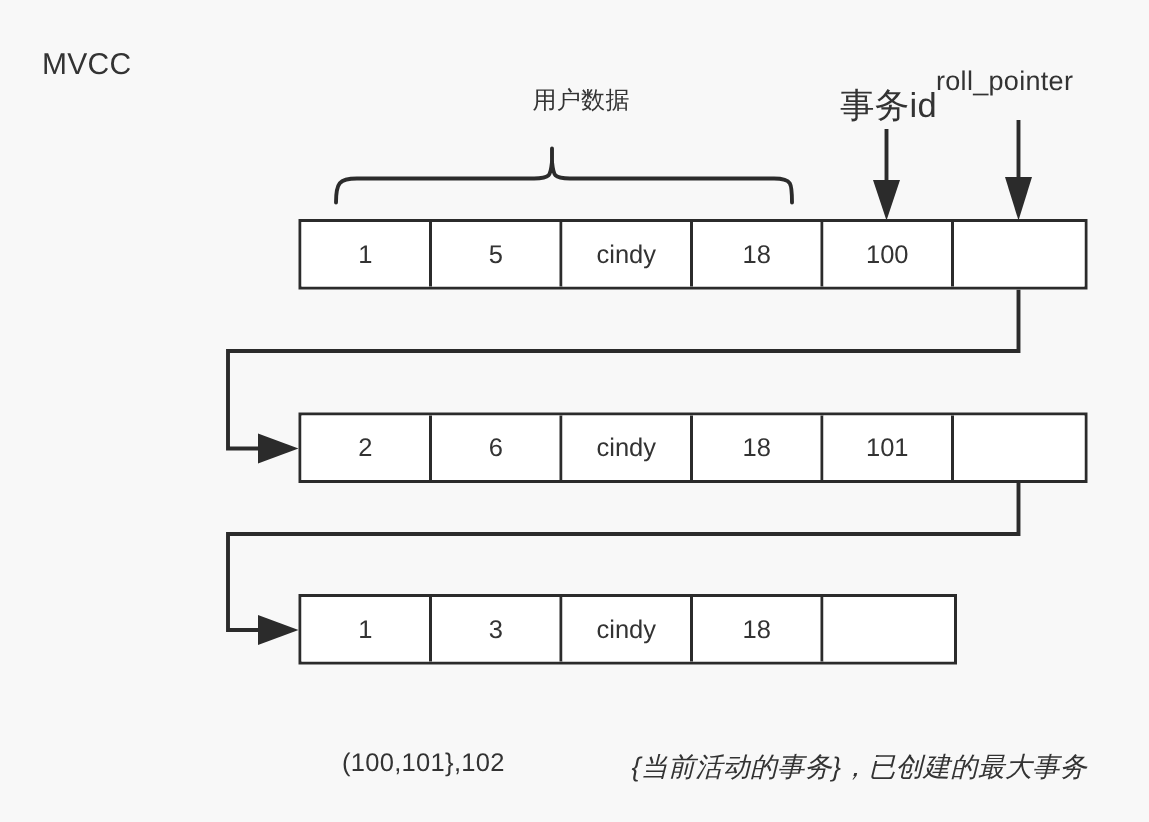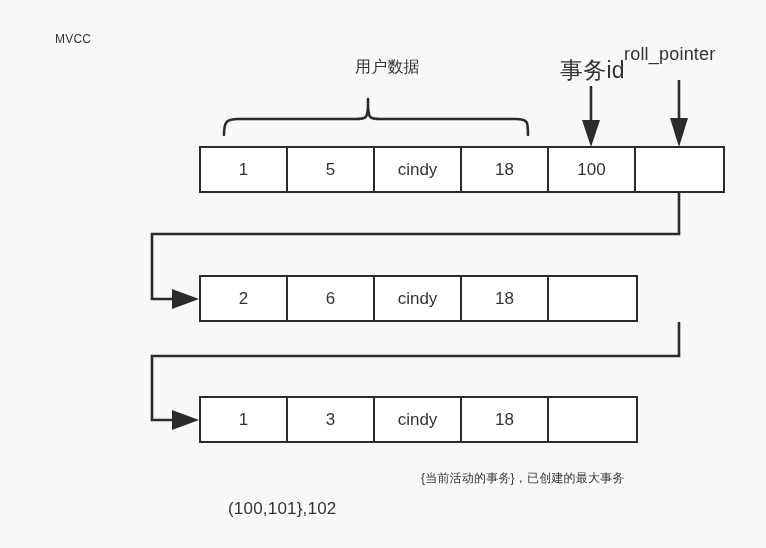--- a/index.html
+++ b/index.html
@@ -30,22 +30,21 @@
   .lbl {
     position: absolute;
     white-space: nowrap;
     font-size: 18px;
     color: #333333;
     letter-spacing: 0.2px;
   }
   .lbl-mvcc {
     left: 28px;
     top: 32px;
-    font-size: 12px;
-    margin-left: 27px;
+    font-size: 20px;
   }
   .lbl-readview {
     left: 18px;
     top: 497px;
     font-size: 18px;
   }
   .lbl-userdata {
     left: 355px;
     top: 57px;
     font-size: 16px;
@@ -61,22 +60,23 @@
     font-size: 18px;
   }
   .lbl-rv-value {
     left: 201px;
     top: 499px;
     font-size: 17px;
     margin-left: 27px;
   }
   .lbl-rv-note {
     left: 421px;
-    top: 470px;
-    font-size: 12px;
+    top: 499px;
+    font-size: 18px;
+    font-style: italic;
   }
 
   .row {
     position: absolute;
     display: flex;
     box-sizing: border-box;
     border: 2.5px solid #2b2b2b;
     background: #ffffff;
     height: 47px;
   }
@@ -153,20 +153,21 @@
     <div class="cell">18</div>
     <div class="cell">100</div>
     <div class="cell empty"></div>
   </div>
 
   <div class="row" id="row-1">
     <div class="cell">2</div>
     <div class="cell">6</div>
     <div class="cell">cindy</div>
     <div class="cell">18</div>
+    <div class="cell">101</div>
     <div class="cell empty"></div>
   </div>
 
   <div class="row" id="row-2">
     <div class="cell">1</div>
     <div class="cell">3</div>
     <div class="cell">cindy</div>
     <div class="cell">18</div>
     <div class="cell empty"></div>
   </div>

